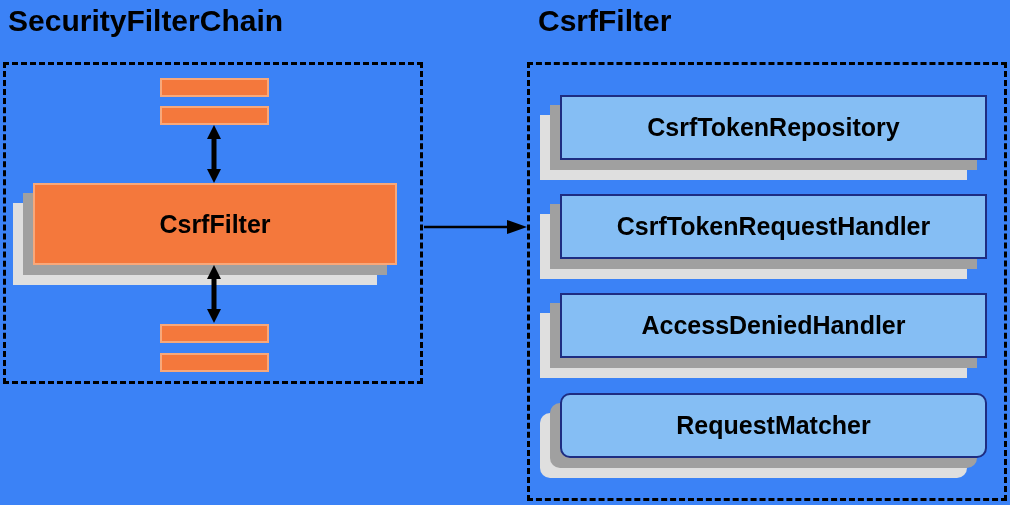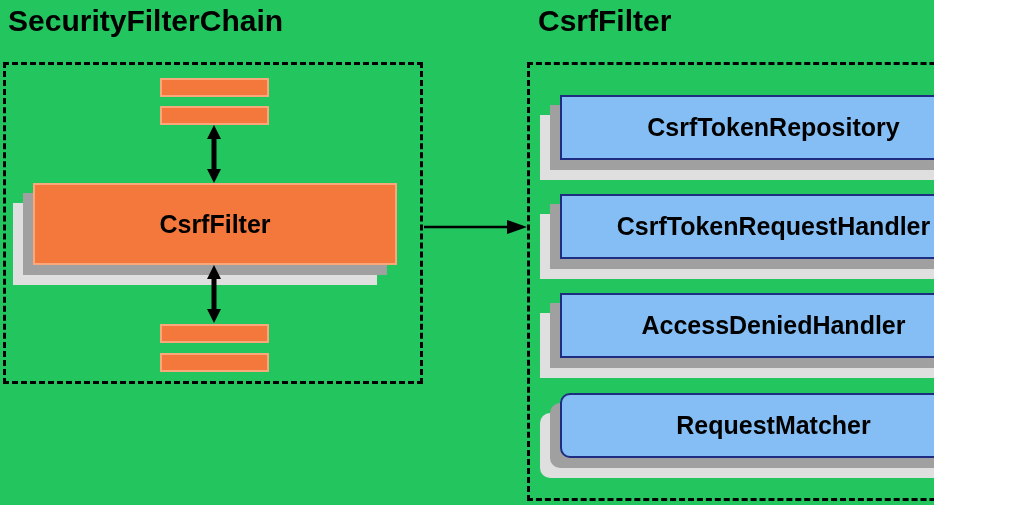--- a/index.html
+++ b/index.html
@@ -1,20 +1,20 @@
 <!DOCTYPE html>
 <html><head>
 <meta charset="utf-8">
 <style>
   html, body { margin: 0; padding: 0; background: #ffffff; }
   #stage {
     position: relative;
-    width: 934px;
+    width: 1010px;
     height: 505px;
-    background: #22c55e;
+    background: #3b82f6;
     font-family: "Liberation Sans", "DejaVu Sans", sans-serif;
     overflow: hidden;
   }
   .title {
     position: absolute;
     top: 4px;
     font-size: 30px;
     font-weight: bold;
     color: #000000;
     white-space: nowrap;

